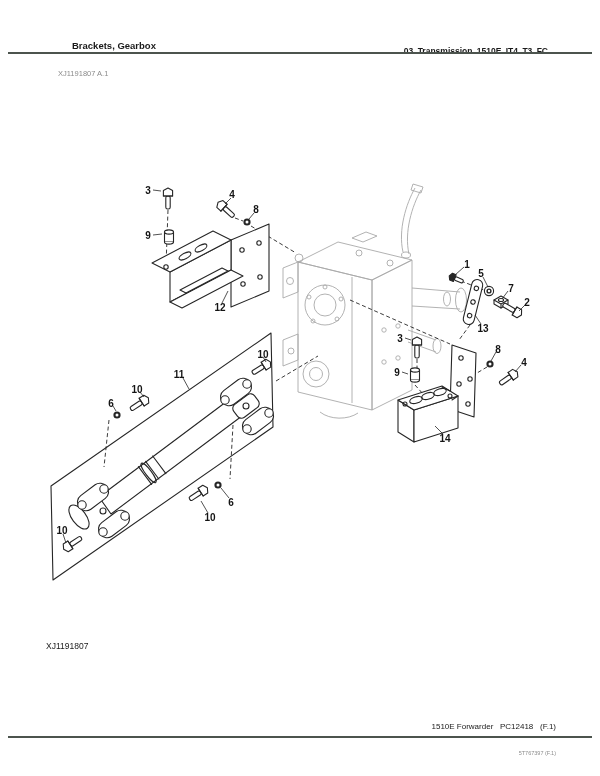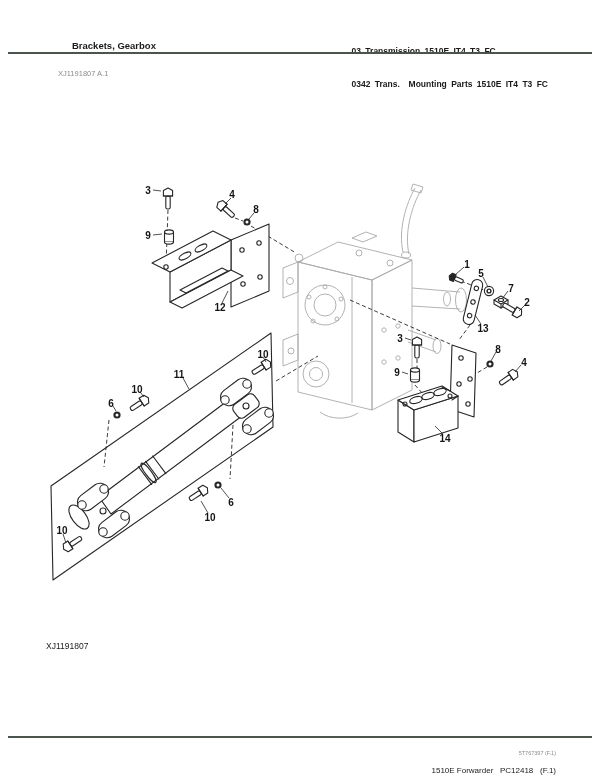--- a/index.html
+++ b/index.html
@@ -1,45 +1,44 @@
 <!DOCTYPE html>
 <html style="--rule: #4c544e; --line: #262626; --gray: #a9a9a9;"><head>
 <meta charset="utf-8">
 <style>
   html,body{margin:0;padding:0;background:#e8e8e8;}
   .page{position:relative;width:600px;height:776px;background:#ffffff;margin:0 auto;
         font-family:"Liberation Sans",sans-serif;color:#1a1a1a;overflow:hidden;}
-  .hdr{position:absolute;top:24px;right:52px;font-weight:bold;
+  .hdr{position:absolute;top:24px;right:52px;text-align:right;font-weight:bold;
        font-size:8.5px;line-height:11px;white-space:pre;word-spacing:2px;}
   .rule{position:absolute;left:8px;right:8px;background:var(--rule,#4c544e);}
   .rule-top{top:52px;height:2px;}
   .rule-bot{top:736px;height:1.6px;}
   .title{position:absolute;left:28px;top:40px;font-weight:bold;font-size:9.5px;padding-left:44px;}
   .sub{position:absolute;left:28px;top:69px;font-size:7.5px;color:#8b8b8b;margin-left:30px;}
   .figlabel{position:absolute;left:46px;top:641px;font-weight:normal;font-size:8.5px;}
   .pageno{position:absolute;left:28px;top:780px;font-weight:bold;font-size:8.5px;text-decoration:underline;}
-  .fright{position:absolute;right:44px;top:766px;font-size:8px;white-space:pre;}
+  .fright{position:absolute;right:44px;top:722px;font-size:8px;white-space:pre;}
   .fright2{position:absolute;right:44px;top:750px;font-size:5.5px;color:#8d8d8d;white-space:pre;}
   #diagram{position:absolute;left:0;top:0;}
   #diagram .k{stroke:var(--line,#262626);fill:none;stroke-width:1.1;stroke-linejoin:round;stroke-linecap:round;}
   #diagram .kf{stroke:var(--line,#262626);fill:#ffffff;stroke-width:1.1;stroke-linejoin:round;stroke-linecap:round;}
   #diagram .g{stroke:var(--gray,#a9a9a9);fill:none;stroke-width:.9;stroke-linejoin:round;}
   #diagram .dash{stroke:var(--line,#262626);stroke-width:.9;stroke-dasharray:4 2.6;fill:none;}
   #diagram .lead{stroke:var(--line,#262626);stroke-width:.8;fill:none;}
   #diagram text.callout{font-family:"Liberation Sans",sans-serif;font-size:10px;font-weight:bold;
        fill:#141414;text-anchor:middle;dominant-baseline:central;}
 </style>
 </head>
 <body>
 
 <div class="page">
 
   <div class="hdr">
     <div>03 Transmission 1510E IT4 T3 FC</div>
-    <div>0342 Trans.  Mounting Parts 1510E IT4 T3 FC</div>
   </div>
 
   <div class="rule rule-top"></div>
 
   <div class="title">Brackets, Gearbox</div>
   <div class="sub">XJ1191807 A.1</div>
 
   <svg id="diagram" width="600" height="776" viewBox="0 0 600 776">
     <defs>
       <g id="bolt">

